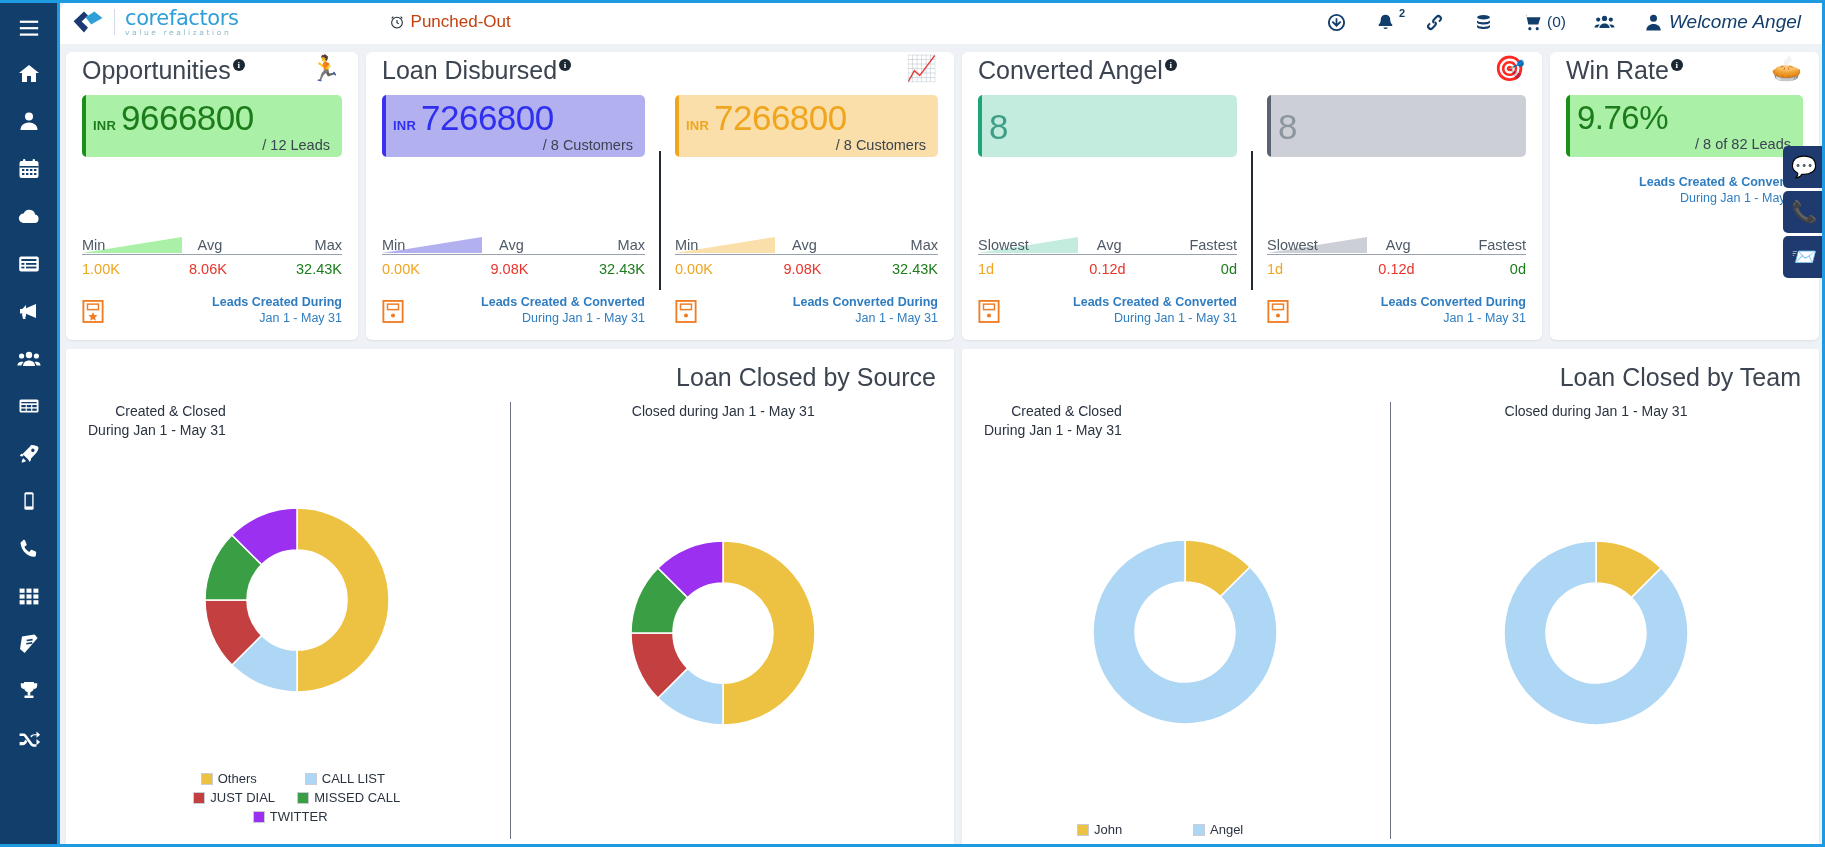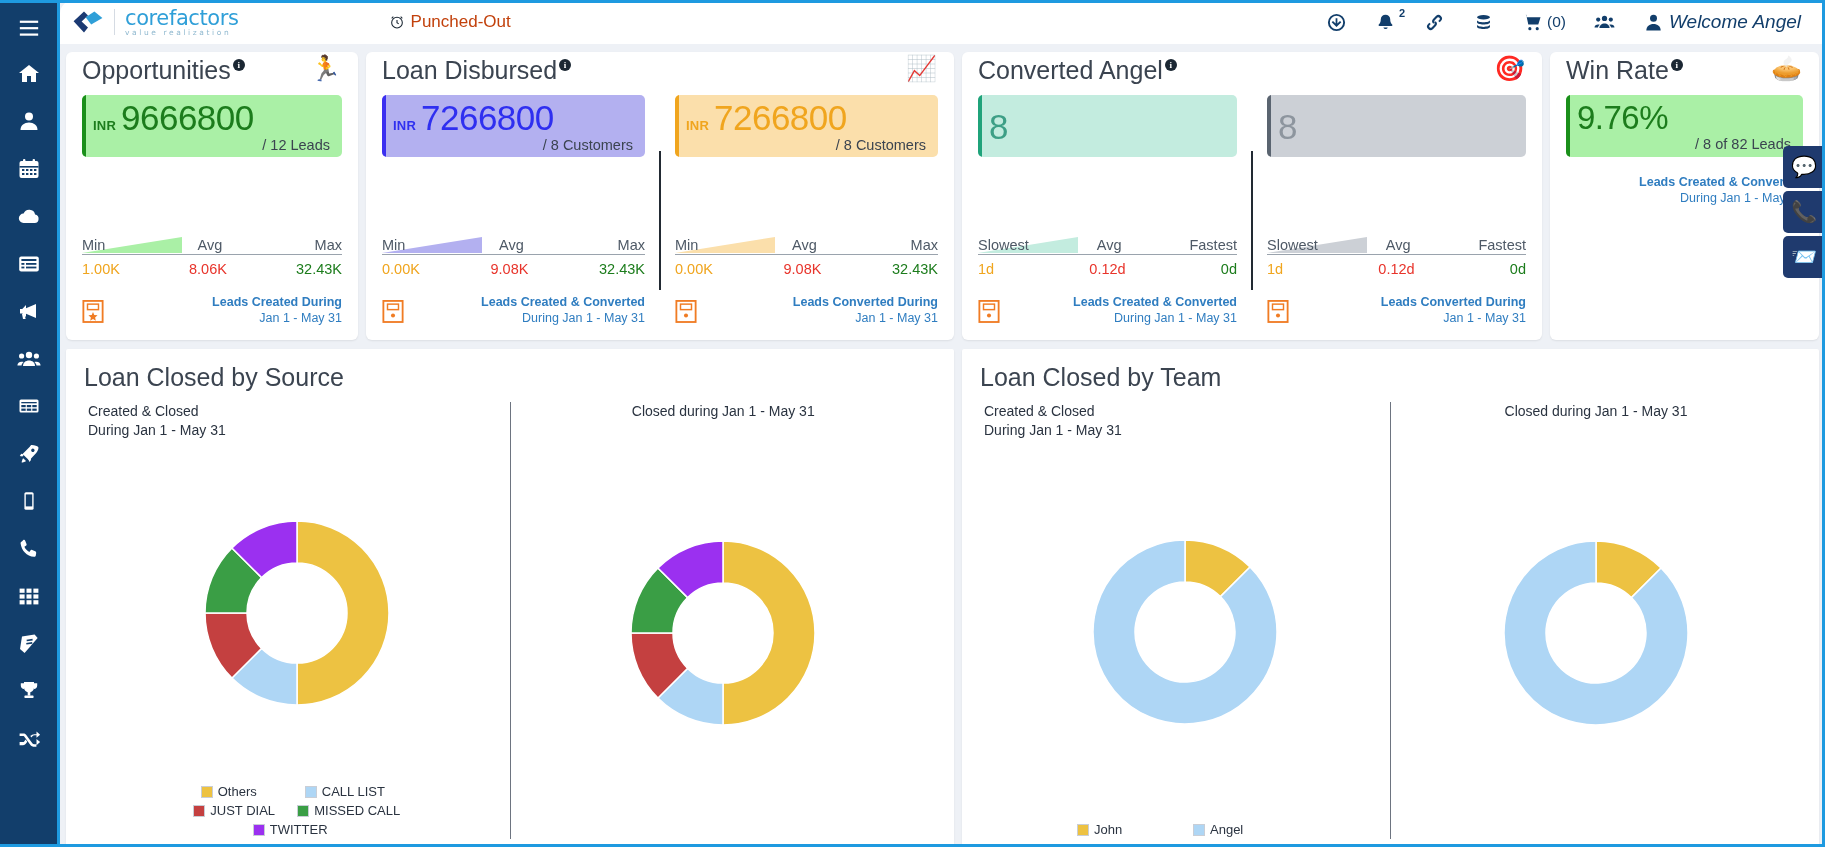--- a/index.html
+++ b/index.html
@@ -203,21 +203,21 @@
   .foot-text .dt { color: #2f7dc0; }
   .kpi-foot.no-icon { justify-content: flex-end; }
 
   
   #chart-row { display: flex; gap: 8px; margin-top: 9px; height: 498px; }
   .chart-card {
     background: #ffffff; border-radius: 2px;
     box-shadow: 0 1px 2px rgba(0,0,0,.08);
     padding: 14px 18px 8px 18px;
     display: flex; flex-direction: column;
-    position: relative; overflow: hidden;
+    position: relative; overflow: hidden; text-align: right;
   }
   .chart-card.left  { width: 888px; }
   .chart-card.right { flex: 1; }
   .chart-title {
     font-size: 25px; color: #3b4450; font-weight: 400;
     margin-bottom: 10px;
   }
   .chart-halves { display: flex; flex: 1; min-height: 0; }
   .chart-half {
     flex: 1; display: flex; flex-direction: column; align-items: center;
@@ -232,21 +232,21 @@
   .half-cap .thin { font-weight: 300; }
   .donut-wrap {
     flex: 1; display: flex; align-items: center; justify-content: center;
     width: 100%; min-height: 0;
   }
   .donut { display: block; }
   .legend {
     display: flex; flex-wrap: wrap; justify-content: center;
     gap: 4px 16px; padding: 4px 0 2px 0; width: 100%;
   }
-  .legend.cols2 { width: 290px; margin: 0 auto; }
+  .legend.cols2 { width: 290px; margin: 13px auto; }
   .legend-item {
     display: flex; align-items: center; gap: 5px;
     font-size: 13px; color: #2a3340; cursor: pointer;
     min-width: 100px;
   }
   .legend-item.narrow { min-width: 88px; }
   .swatch {
     width: 12px; height: 12px; border: 1px solid #c9ced6; flex: none;
   }
 

